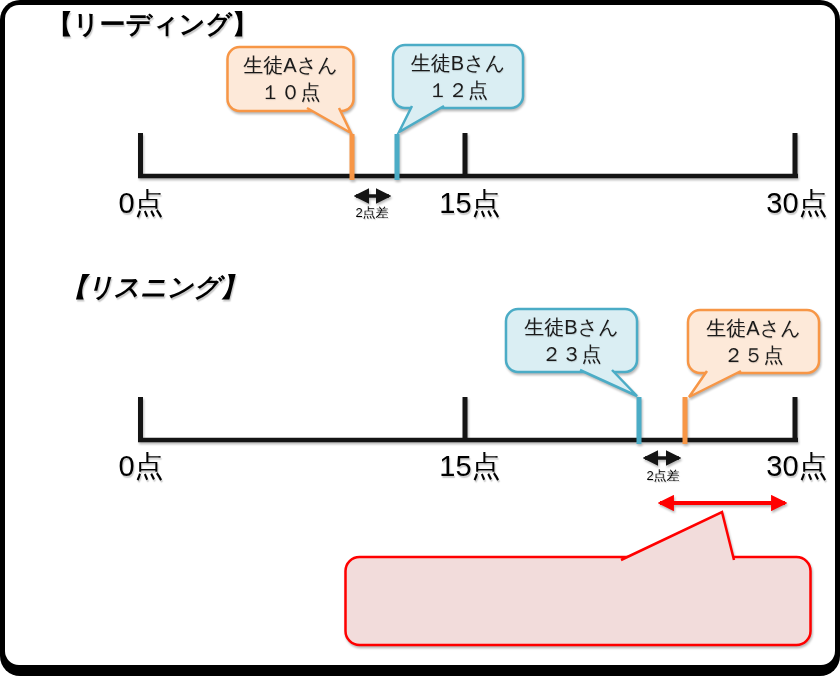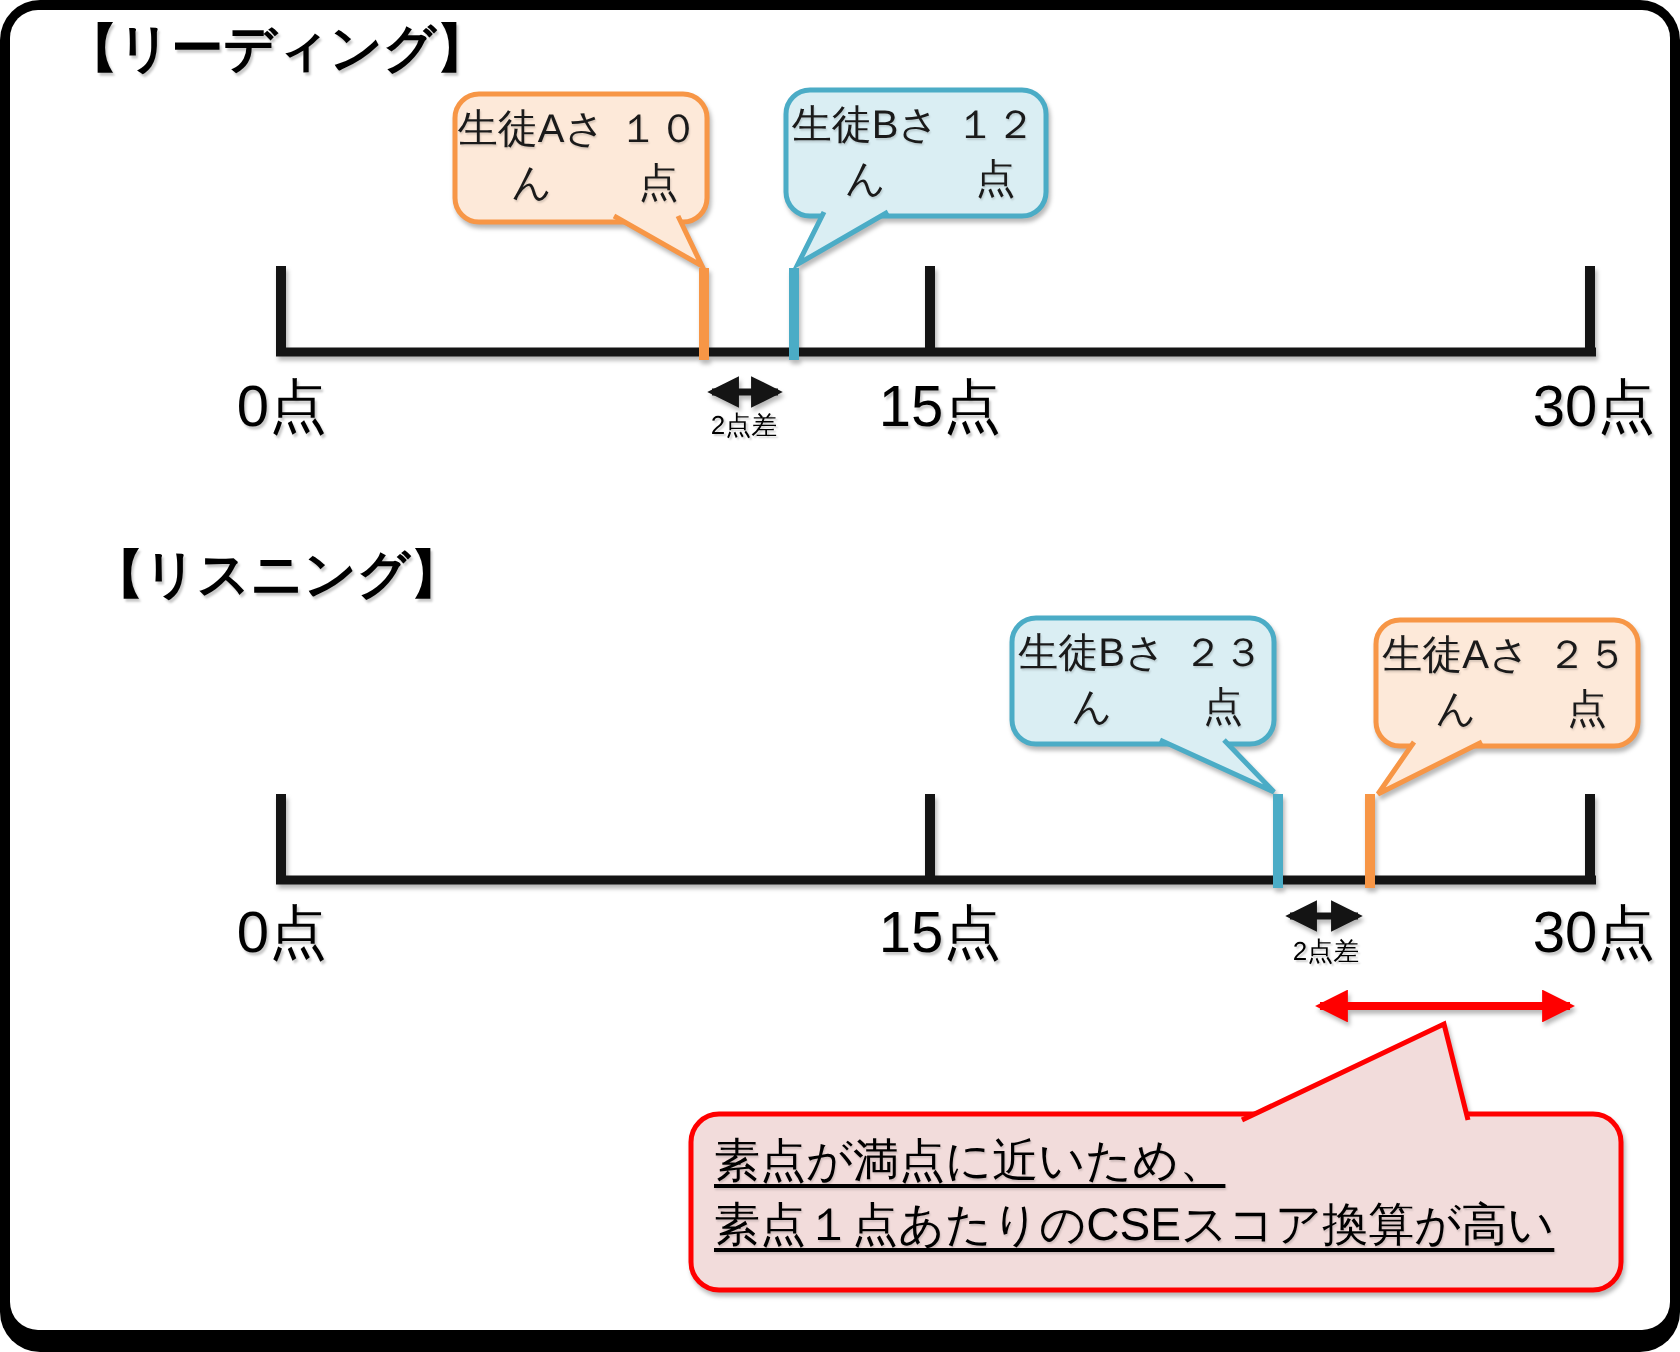--- a/index.html
+++ b/index.html
@@ -14,21 +14,21 @@
   .inner{position:absolute;left:5px;top:5px;width:830px;height:660px;background:#fff;border-radius:14px;}
   .abs{position:absolute;}
   svg.layer{position:absolute;left:0;top:0;width:840px;height:676px;pointer-events:none;}
   .shapes{filter:drop-shadow(1.5px 2px 1px rgba(0,0,0,0.28));}
   .section-title{font-size:26px;font-weight:bold;color:#000;letter-spacing:0px;white-space:nowrap;
     text-shadow:1px 1.5px 1.2px rgba(0,0,0,0.22);}
   .tick-label{font-size:29px;color:#000;white-space:nowrap;transform:translateX(-50%);
     text-shadow:1px 1.5px 1.2px rgba(0,0,0,0.22);}
   .gap-label{font-size:13px;color:#000;white-space:nowrap;transform:translateX(-50%);
     text-shadow:1px 1px 1px rgba(0,0,0,0.2);}
-  .bubble-text{display:flex;flex-direction:row;align-items:center;justify-content:center;
+  .bubble-text{display:flex;flex-direction:column;align-items:center;justify-content:center;
     font-size:20px;line-height:27px;color:#1a1a1a;text-align:center;
     text-shadow:0.5px 1px 1px rgba(0,0,0,0.15);}
   .note-text{font-size:23px;line-height:32px;color:#000;white-space:nowrap;
     text-shadow:0.5px 1px 1px rgba(0,0,0,0.15);}
   .note-text .u{text-decoration:underline;text-underline-offset:4px;text-decoration-thickness:1.5px;}
 </style>
 </head>
 <body>
 
 <div class="canvas">
@@ -85,47 +85,43 @@
         <path d="M741,371 L689,397 L707,371" fill="var(--c-orange-fill)" stroke="var(--c-orange)" stroke-width="2.5"></path>
       </g>
 
       <g>
         <rect x="345.5" y="557" width="465" height="88" rx="14" fill="var(--c-pink-fill)" stroke="var(--c-red)" stroke-width="2.5"></rect>
         <path d="M621,560 L722,512 L734,560" fill="var(--c-pink-fill)" stroke="var(--c-red)" stroke-width="2.5"></path>
       </g>
     </g>
   </svg>
 
-  <div class="abs section-title" style="left:33px;top:7px;">【リーディング】</div>
+  <div class="abs section-title" style="left:47px;top:7px;">【リーディング】</div>
   <div class="abs tick-label" style="left:141px;top:184px;">0点</div>
   <div class="abs tick-label" style="left:470px;top:184px;">15点</div>
   <div class="abs tick-label" style="left:797px;top:184px;">30点</div>
   <div class="abs gap-label" style="left:372px;top:204px;">2点差</div>
 
   <div class="abs bubble-text" style="left:227px;top:47px;width:127px;height:64px;">
     <span>生徒Aさん</span>
     <span>１０点</span>
   </div>
   <div class="abs bubble-text" style="left:393px;top:45px;width:130px;height:63px;">
     <span>生徒Bさん</span>
     <span>１２点</span>
   </div>
 
-  <div class="abs section-title" style="left:46px;top:270px;">【リスニング】</div>
+  <div class="abs section-title" style="left:61px;top:270px;font-style:italic;">【リスニング】</div>
   <div class="abs tick-label" style="left:141px;top:447px;">0点</div>
   <div class="abs tick-label" style="left:470px;top:447px;">15点</div>
   <div class="abs tick-label" style="left:797px;top:447px;">30点</div>
   <div class="abs gap-label" style="left:663px;top:467px;">2点差</div>
 
   <div class="abs bubble-text" style="left:506px;top:309px;width:131px;height:63px;">
     <span>生徒Bさん</span>
     <span>２３点</span>
   </div>
   <div class="abs bubble-text" style="left:688px;top:310px;width:131px;height:63px;">
     <span>生徒Aさん</span>
     <span>２５点</span>
   </div>
 
-  <div class="abs note-text" style="left:357px;top:564px;">
-    <div><span class="u">素点が満点に近いため、</span></div>
-    <div><span class="u">素点１点あたりのCSEスコア換算が高い</span></div>
-  </div>
 </div>
 
 </body></html>

